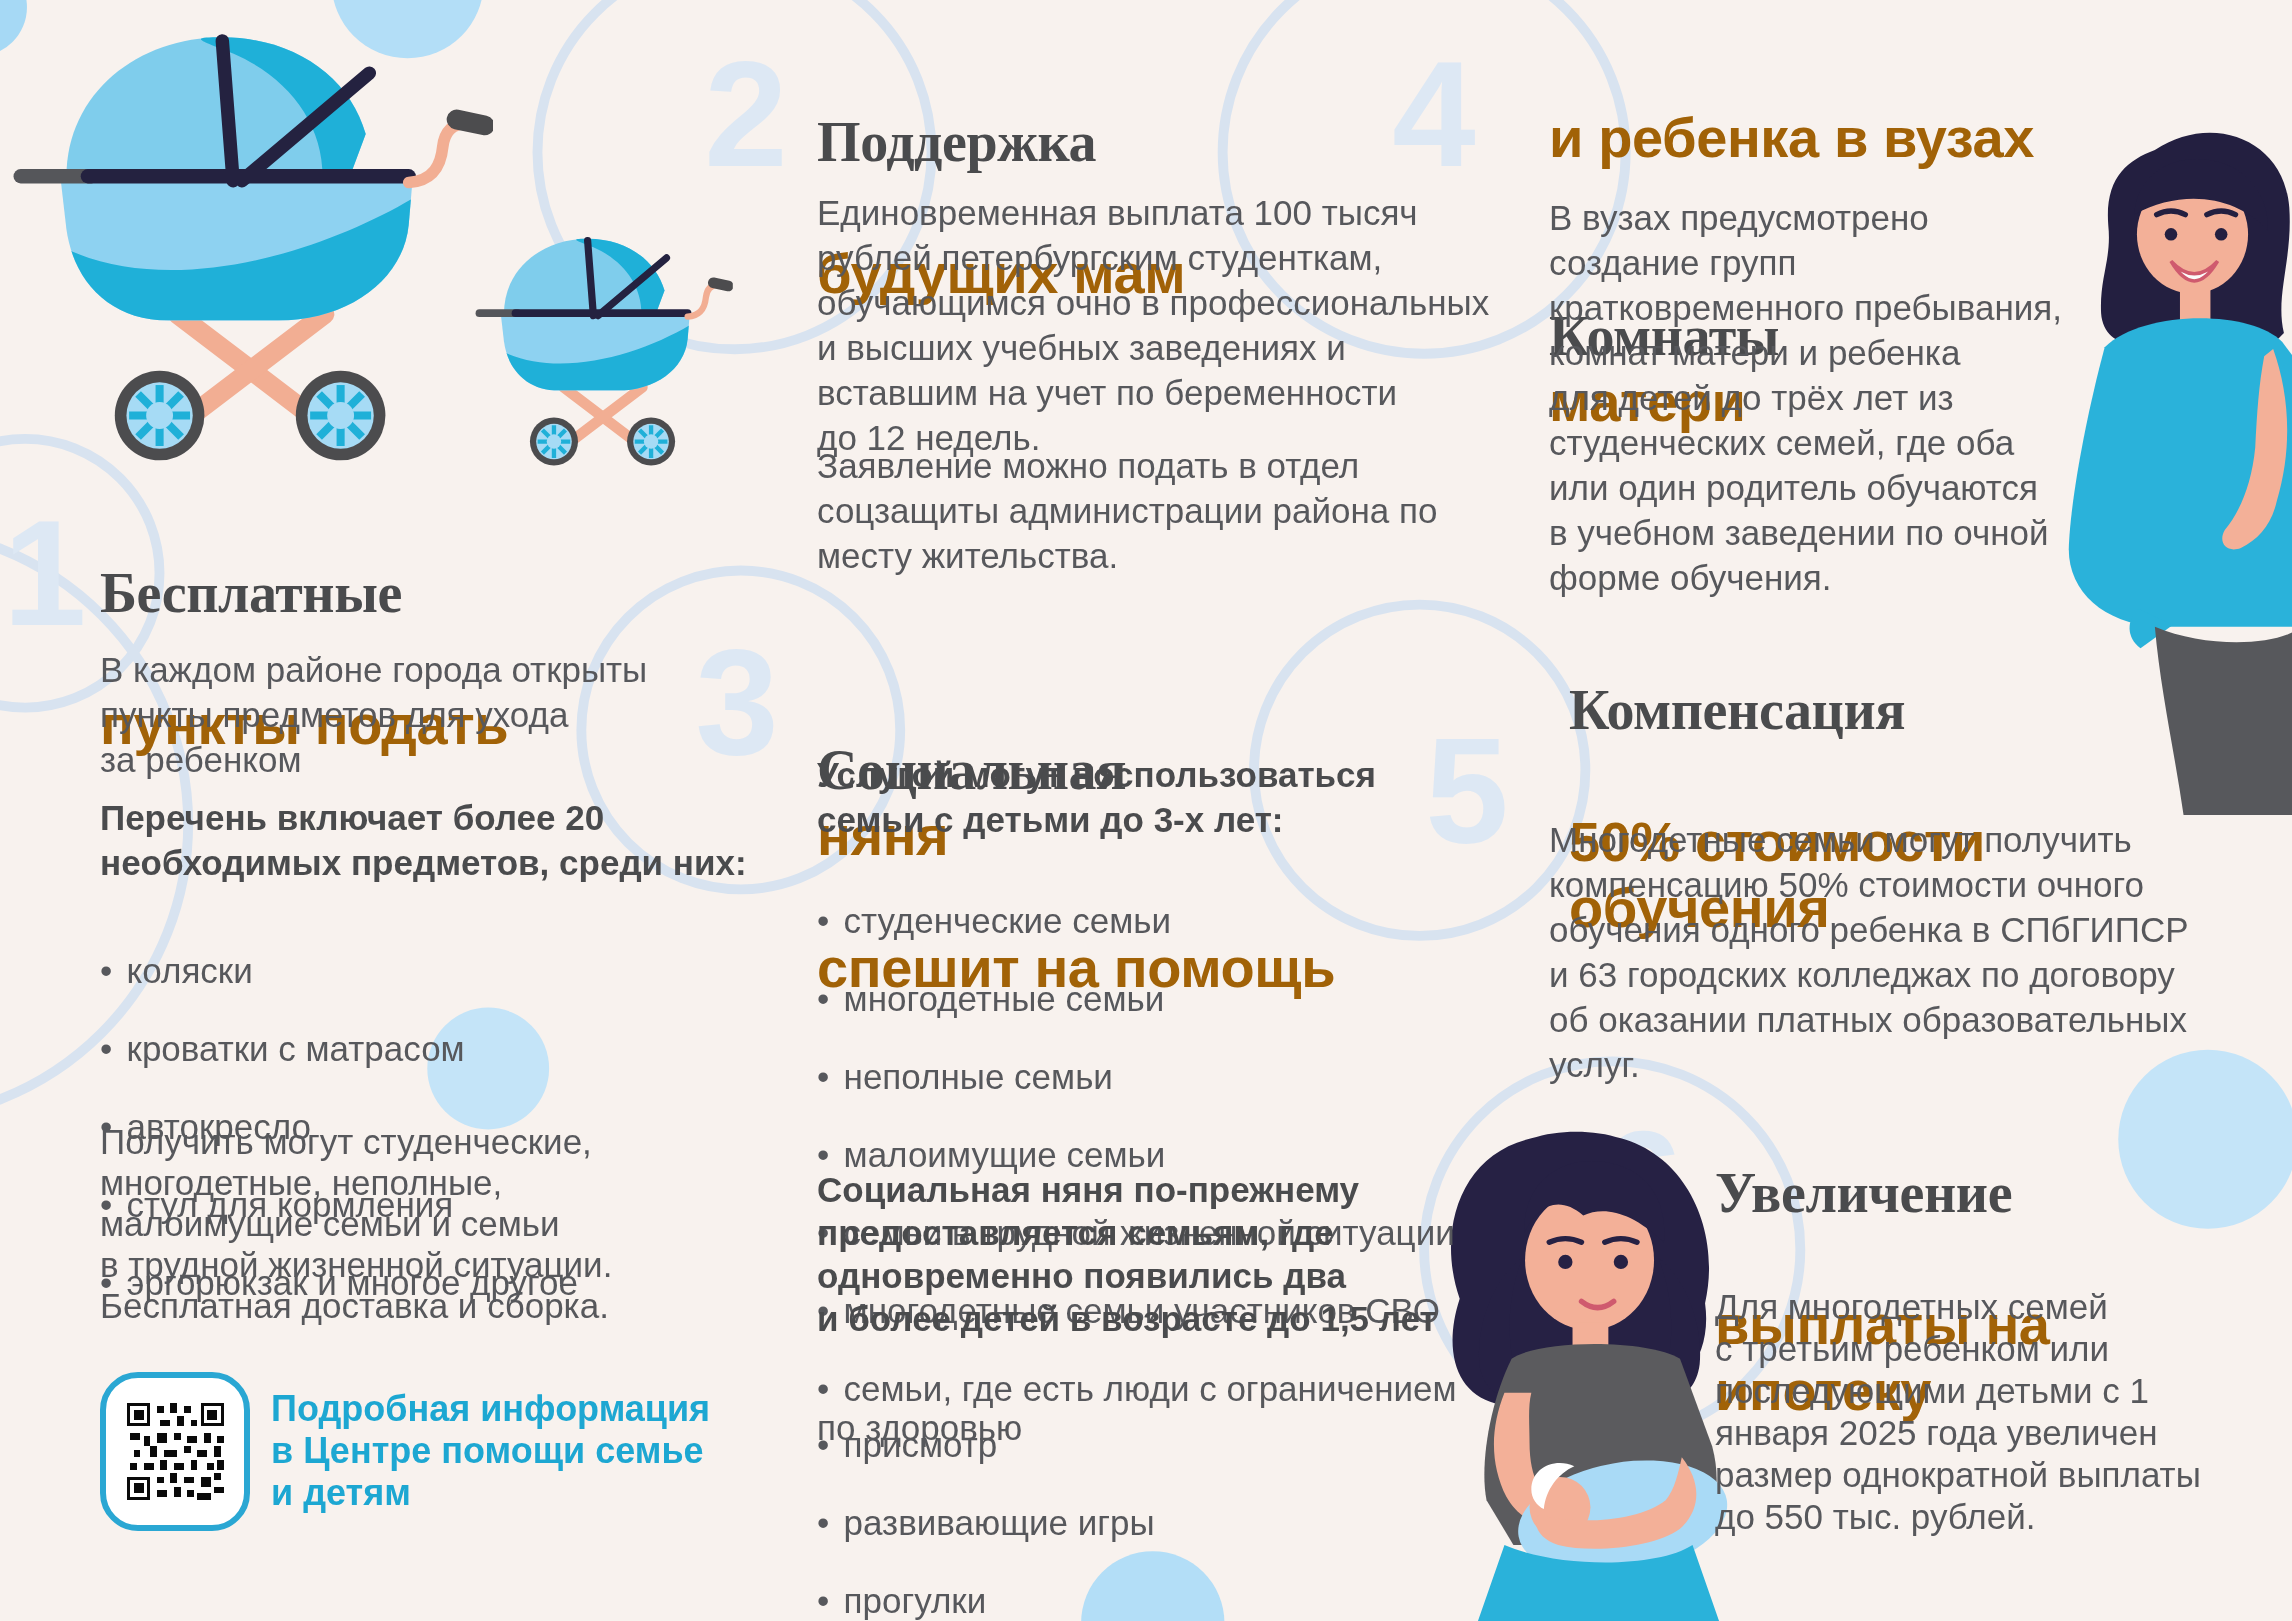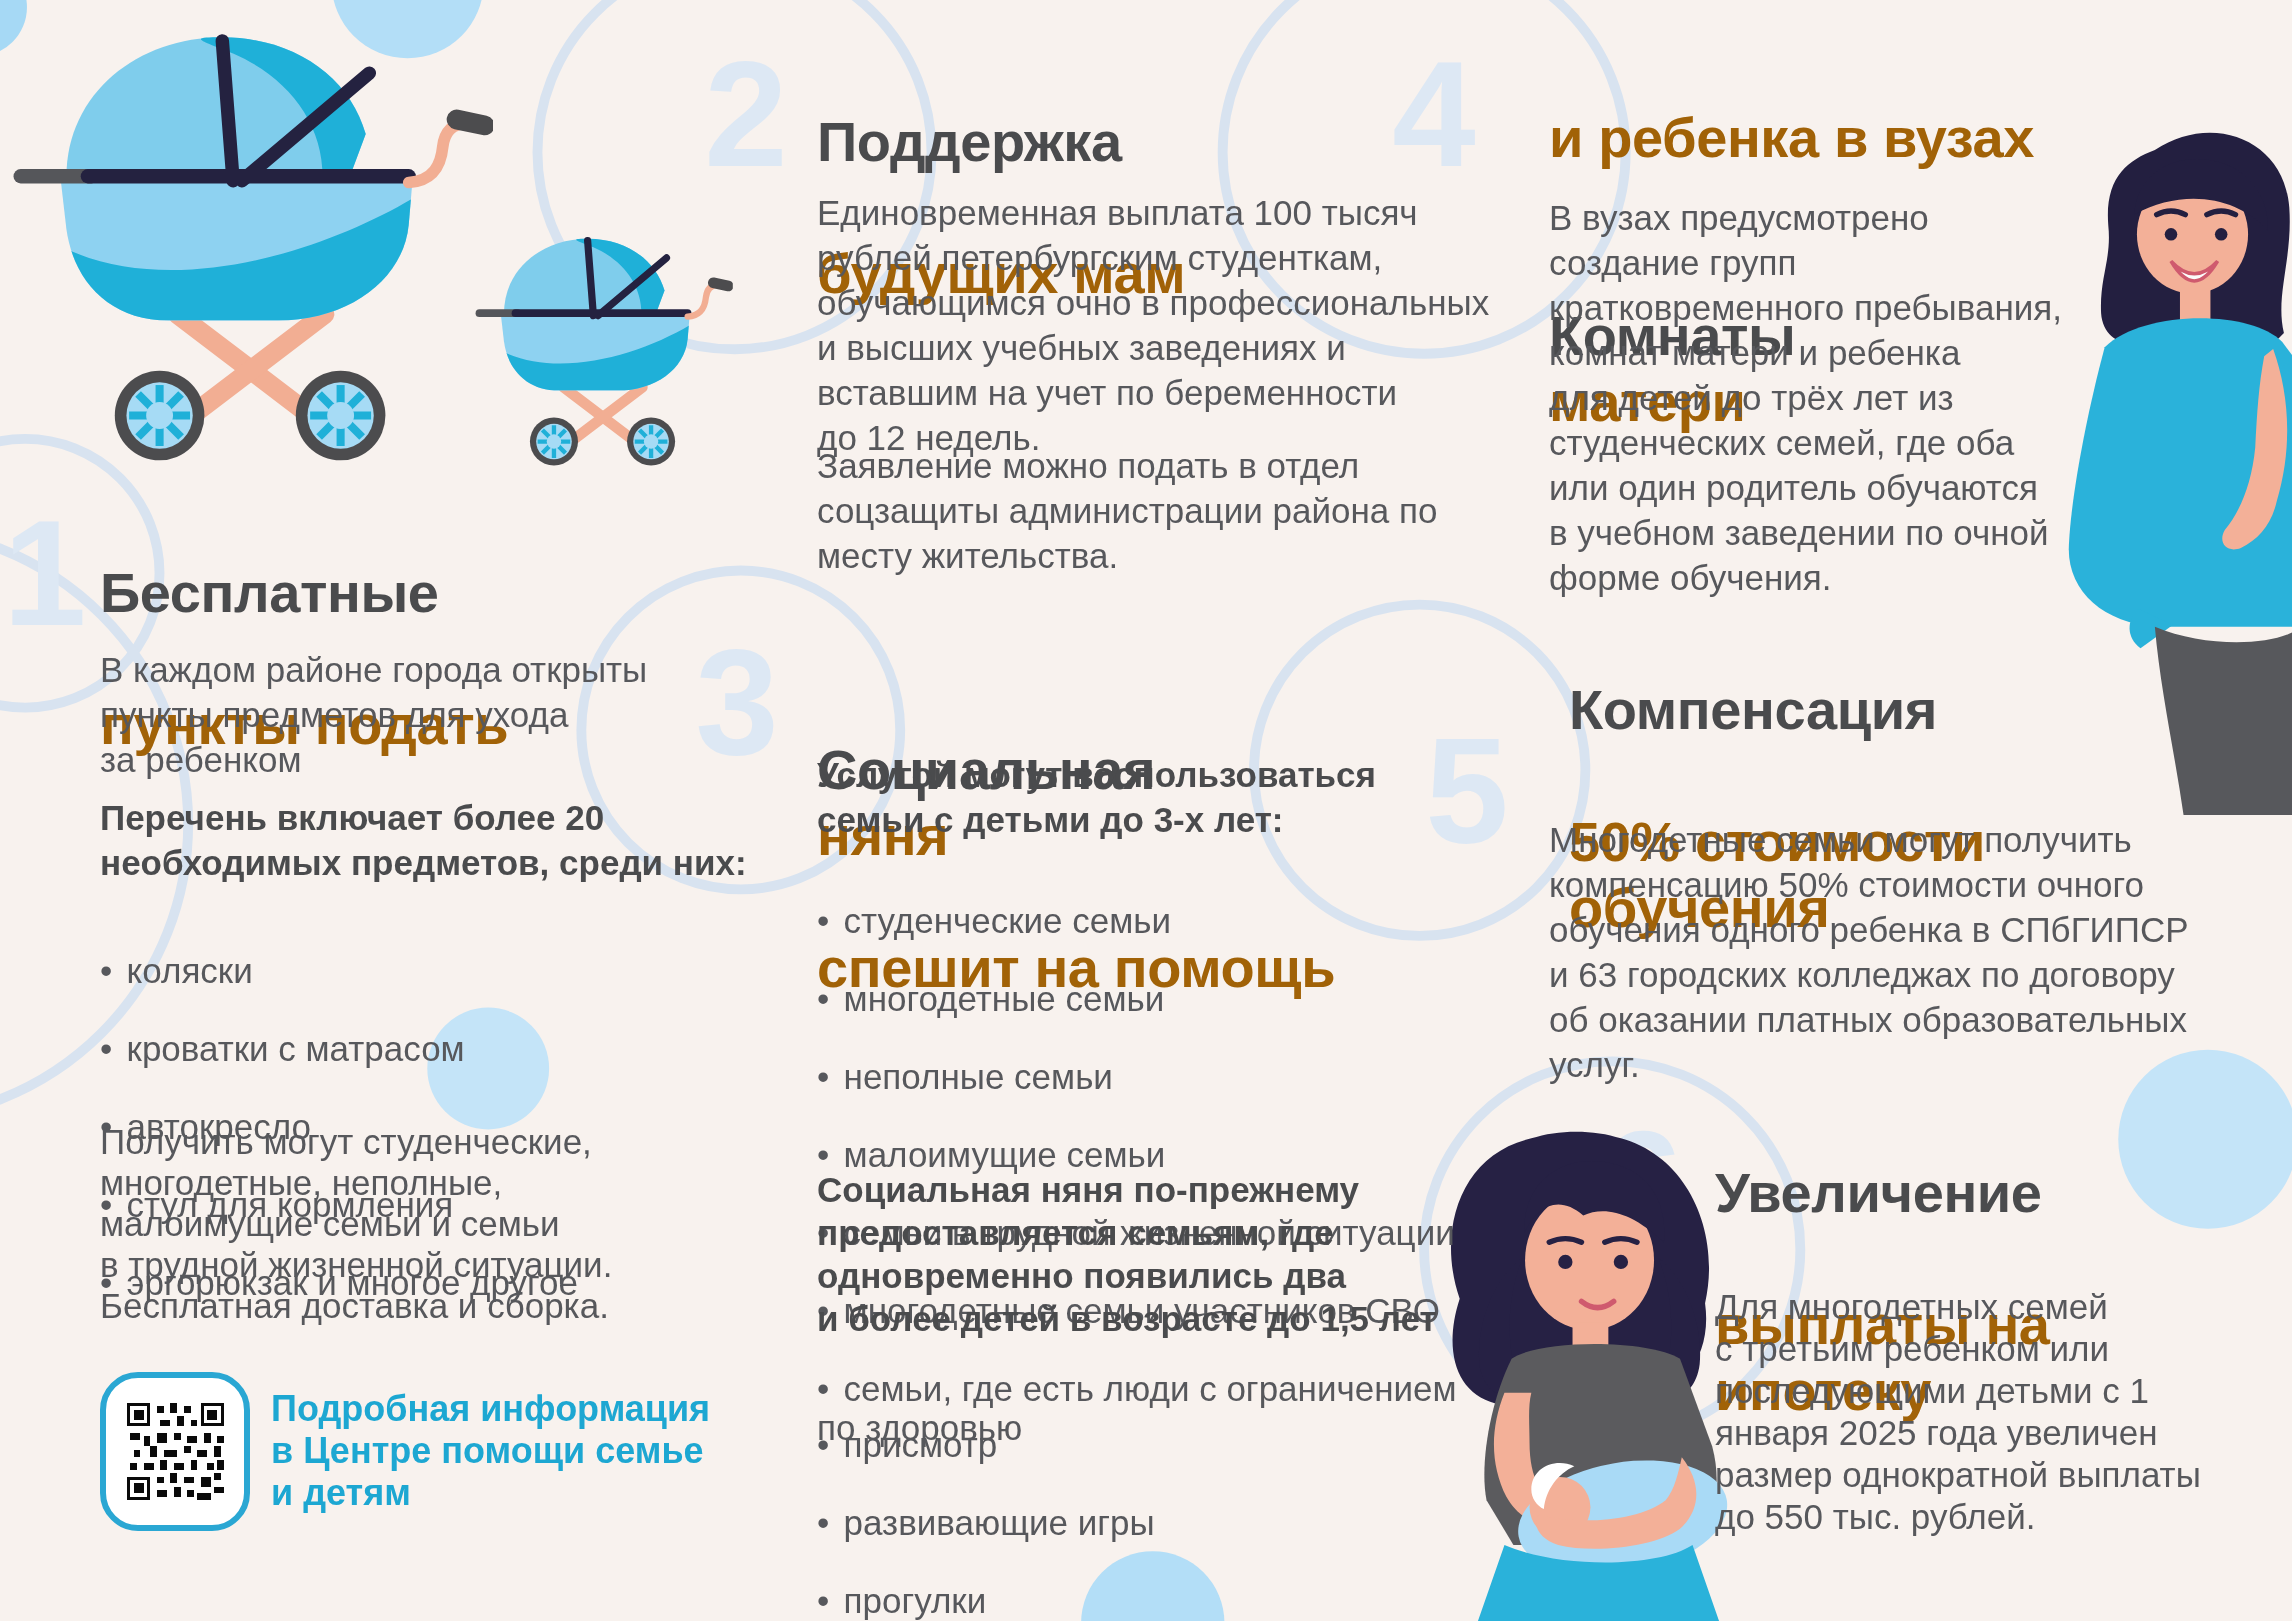--- a/index.html
+++ b/index.html
@@ -10,21 +10,21 @@
   }
   .deco{position:absolute; left:0; top:0; z-index:1;}
   .bignum{
     position:absolute; z-index:2; width:134px; text-align:center;
     font-size:150px; font-weight:bold; line-height:1; color:#dde8f4;
   }
   .illus{position:absolute; z-index:3;}
   .h{position:absolute; z-index:4; margin:0; font-size:56px; font-weight:bold;
      line-height:66px; letter-spacing:-0.4px; white-space:pre-line;}
   .h .line{display:block;}
-  .dk{color:#4a4b4d;}
+  .dk{color:#4a4b4d;font-family:Liberation Serif, serif;}
   .bl{color:#a16207;}
   .body{position:absolute; z-index:4; margin:0; font-size:35px; line-height:45px;
         color:#57585c; white-space:pre-line;}
   .bold{font-weight:bold; color:#4a4b4d;}
   .tight{line-height:41px;}
   .blist{position:absolute; z-index:4; margin:0; padding:0; list-style:none;
          font-size:35px; line-height:39px; color:#57585c; white-space:pre-line;}
   .blist li::before{content:"•"; margin-right:14.3px;}
   .qr-box{
     position:absolute; z-index:4; width:150px; height:159px; box-sizing:border-box;

